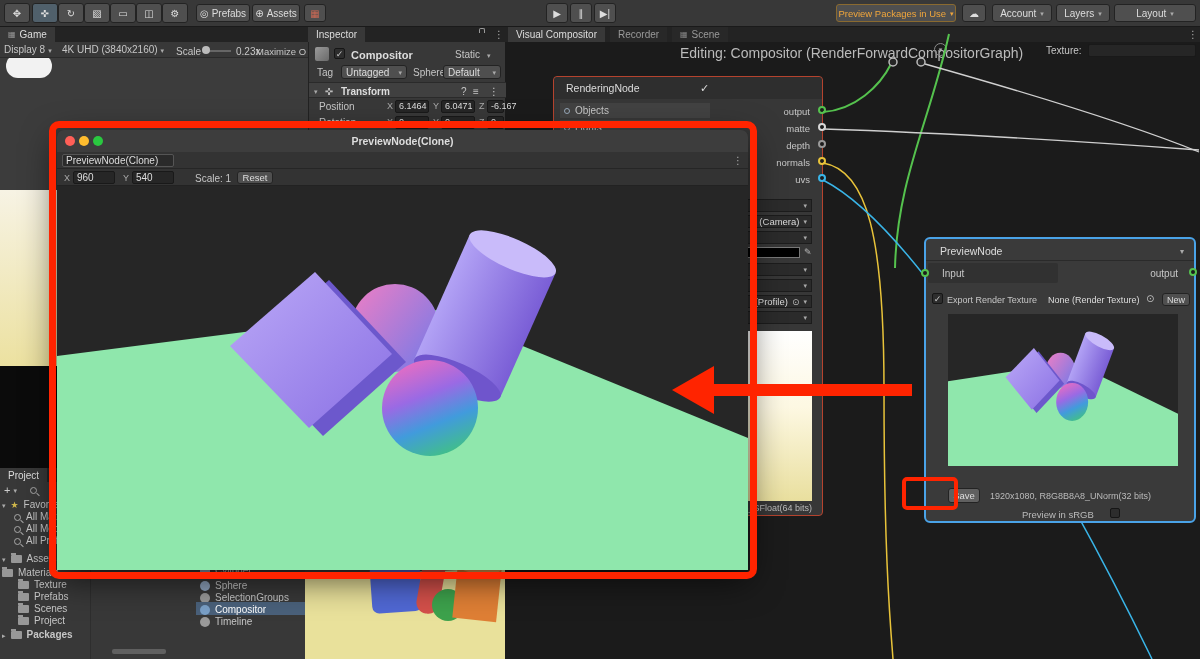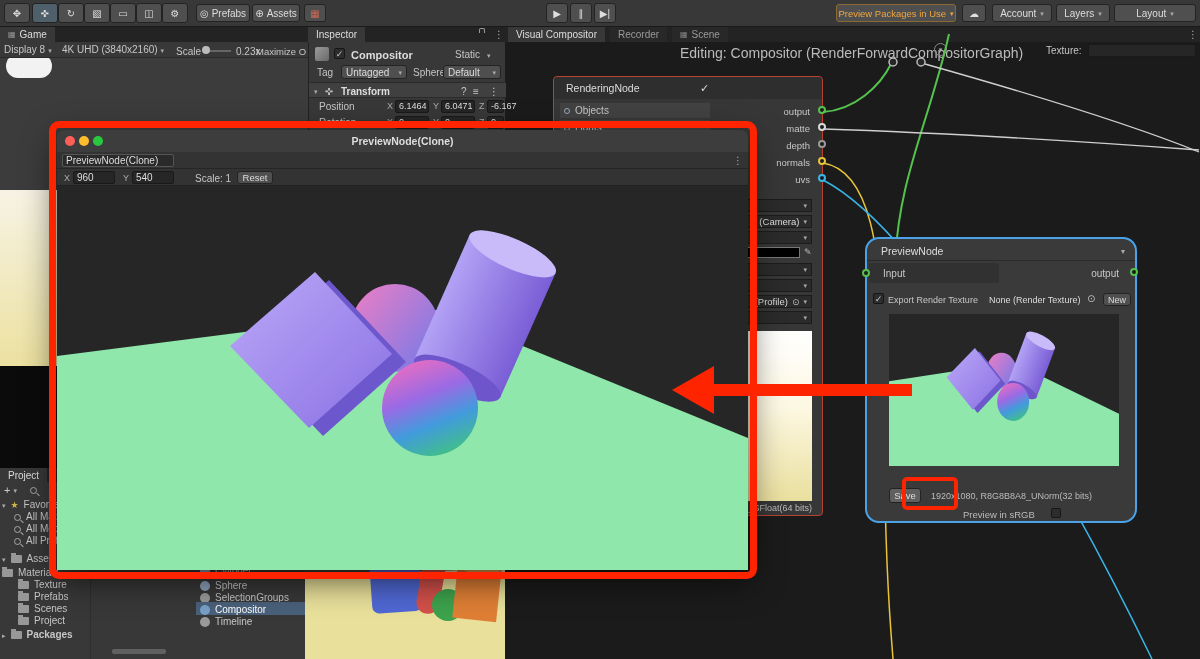--- a/index.html
+++ b/index.html
@@ -245,21 +245,21 @@
   <path d="M 823,112 C 855,110 880,86 891,64" stroke="#55c24e" stroke-width="2" fill="none"></path>
   <path d="M 949,34 C 930,120 897,180 895,268" stroke="#55c24e" stroke-width="2" fill="none"></path>
   <path d="M 925,64 C 1010,88 1120,120 1199,152" stroke="#d0d0d0" stroke-width="1.3" fill="none"></path>
   <path d="M 823,129 C 950,133 1090,142 1199,150" stroke="#cfcfcf" stroke-width="1.3" fill="none"></path>
   <path d="M 823,163 C 868,170 884,240 884,390 C 884,540 889,610 893,659" stroke="#e8c33a" stroke-width="1.5" fill="none"></path>
   <path d="M 823,180 C 920,230 1060,470 1152,659" stroke="#3ab5e8" stroke-width="1.5" fill="none"></path>
   <circle cx="893" cy="62" r="4" fill="#262626" stroke="#bbb" stroke-width="1.5"></circle>
   <circle cx="921" cy="62" r="4" fill="#262626" stroke="#bbb" stroke-width="1.5"></circle>
 </svg>
 
-<div class="abs" style="left:865px;top:237px;width:272px;height:286px;background:#3a3a3a;border:2px solid #4aa3e8;border-radius:14px;z-index:20">
+<div class="abs" style="left:924px;top:237px;width:272px;height:286px;background:#3a3a3a;border:2px solid #4aa3e8;border-radius:6px;z-index:20">
   <span class="abs t" style="left:14px;top:7px;font-size:10.5px;color:#ddd">PreviewNode</span>
   <span class="abs car" style="left:254px;top:9px;font-size:8px">▾</span>
   <div class="abs" style="left:0;top:21px;width:100%;height:1px;background:#2a2a2a"></div>
   <div class="abs" style="left:2px;top:24px;width:130px;height:20px;background:#313131;border-radius:2px">
     <span class="abs t" style="left:14px;top:6px">Input</span>
   </div>
   <div class="abs ring" style="left:-5px;top:30px;border-color:#55c24e"></div>
   <span class="abs t" style="left:192px;top:30px;width:60px;text-align:right">output</span>
   <div class="abs ring" style="left:263px;top:29px;border-color:#55c24e"></div>
   <div class="abs cb" style="left:6px;top:54px">✓</div>

